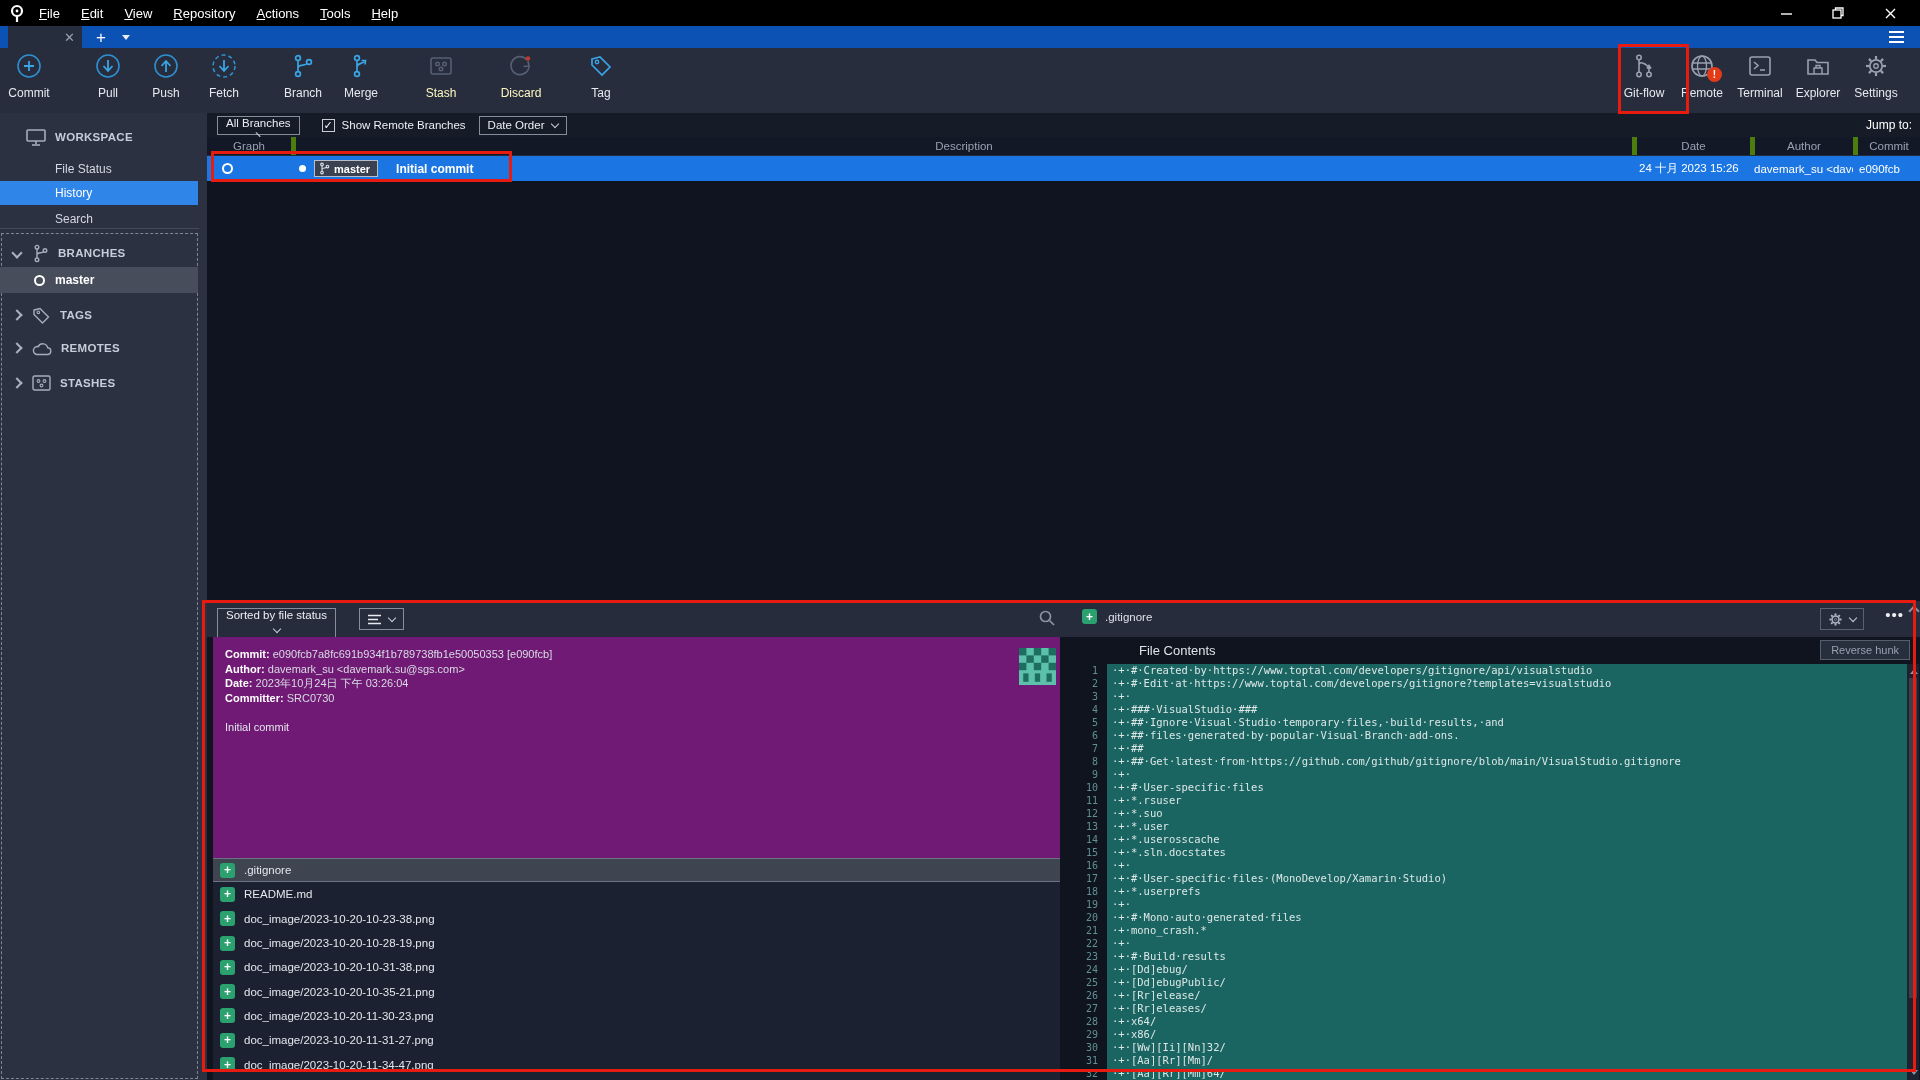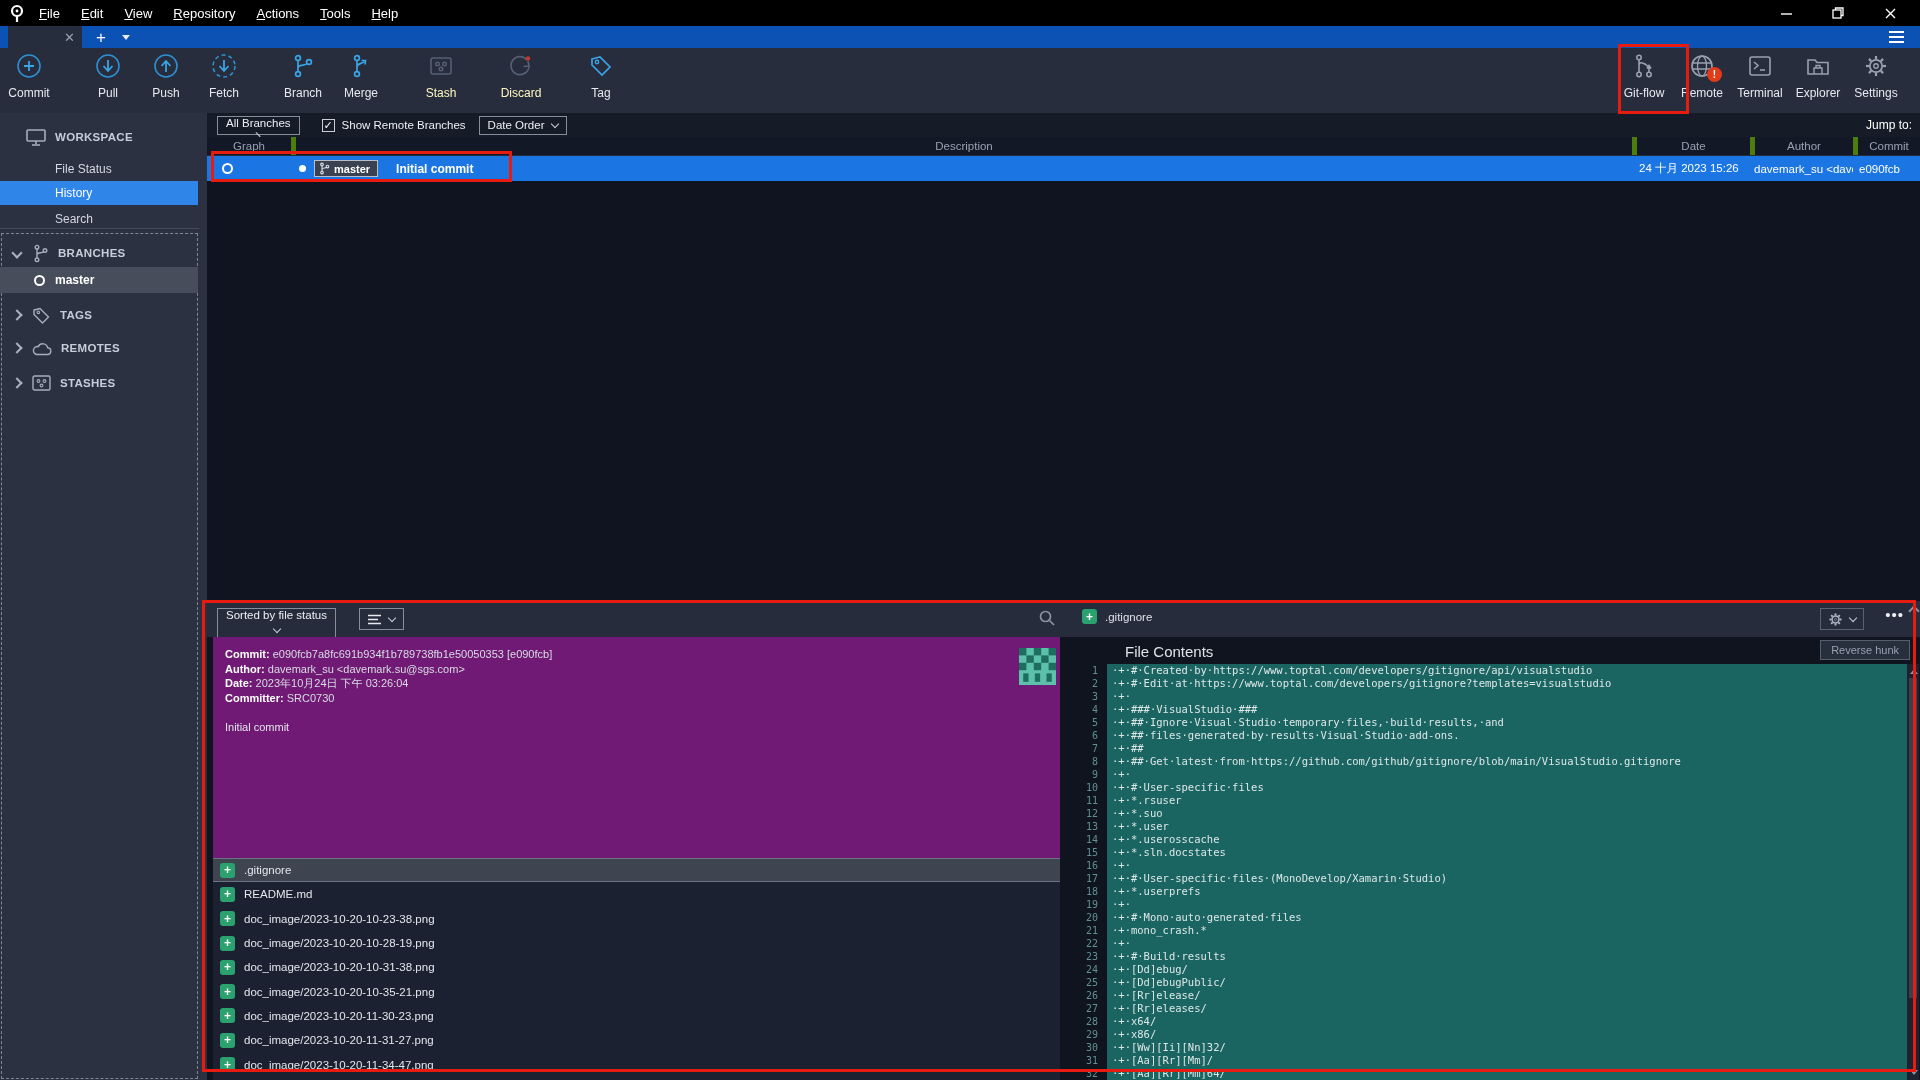--- a/index.html
+++ b/index.html
@@ -109,21 +109,21 @@
   .frow .fname { font-size:11.5px; color:#e3e6ec; }
   .frow.selected { background:#3e4450; border-top:1px solid #6b7283; border-bottom:1px solid #6b7283; }
   #fl-scroll { position:absolute; right:0; top:257px; width:13px; bottom:0; background:#161b28; }
   .scroll-arrow-up, .scroll-arrow-down { position:absolute; left:3px; width:0; height:0; border-left:4px solid transparent; border-right:4px solid transparent; }
   .scroll-arrow-up { top:5px; border-bottom:5px solid #8a93a3; }
   .scroll-arrow-down { bottom:5px; border-top:5px solid #8a93a3; }
   #fl-thumb { position:absolute; left:2px; top:16px; width:9px; height:150px; background:#39404e; }
 
   #file-contents { position:absolute; left:856px; top:36px; right:0; bottom:0; background:#10141f; }
   #fc-header { position:absolute; left:0; top:0; right:0; height:27px; }
-  #fc-title { position:absolute; left:62px; top:6px; font-size:15px; color:#dfe3ea; }
+  #fc-title { position:absolute; left:76px; top:6px; font-size:13px; color:#dfe3ea; }
   #reverse-hunk { position:absolute; right:10px; top:3px; height:20px; padding:0 10px; background:#272e3c;
     border:1px solid #565e6f; color:#97a0b1; font-size:11px; display:flex; align-items:center; }
   #fc-body { position:absolute; left:0; top:27px; right:0; bottom:0; overflow:hidden; }
   .dl { display:flex; height:13px; }
   .dn { flex:0 0 44px; text-align:right; padding-right:9px; font-family:"DejaVu Sans Mono", monospace; font-size:10px; line-height:13px; color:#5f9193; }
   .dc { flex:1; margin-right:13px; background:#1a6462; font-family:"DejaVu Sans Mono", monospace; font-size:10.5px; line-height:13px;
     color:#dce8e6; white-space:pre; overflow:hidden; padding-left:5px; }
   #fc-scroll { position:absolute; right:1px; top:27px; width:12px; bottom:0; background:#1c222f; }
   #fc-thumb { position:absolute; left:2px; top:14px; width:8px; height:320px; background:#39404e; }
 
@@ -592,21 +592,21 @@
           <div class="dl">
             <span class="dn">4</span>
             <span class="dc">·+·###·VisualStudio·###</span>
           </div>
           <div class="dl">
             <span class="dn">5</span>
             <span class="dc">·+·##·Ignore·Visual·Studio·temporary·files,·build·results,·and</span>
           </div>
           <div class="dl">
             <span class="dn">6</span>
-            <span class="dc">·+·##·files·generated·by·results·Visual·Studio·add-ons.</span>
+            <span class="dc">·+·##·files·generated·by·popular·Visual·Branch·add-ons.</span>
           </div>
           <div class="dl">
             <span class="dn">7</span>
             <span class="dc">·+·##</span>
           </div>
           <div class="dl">
             <span class="dn">8</span>
             <span class="dc">·+·##·Get·latest·from·https://github.com/github/gitignore/blob/main/VisualStudio.gitignore</span>
           </div>
           <div class="dl">

